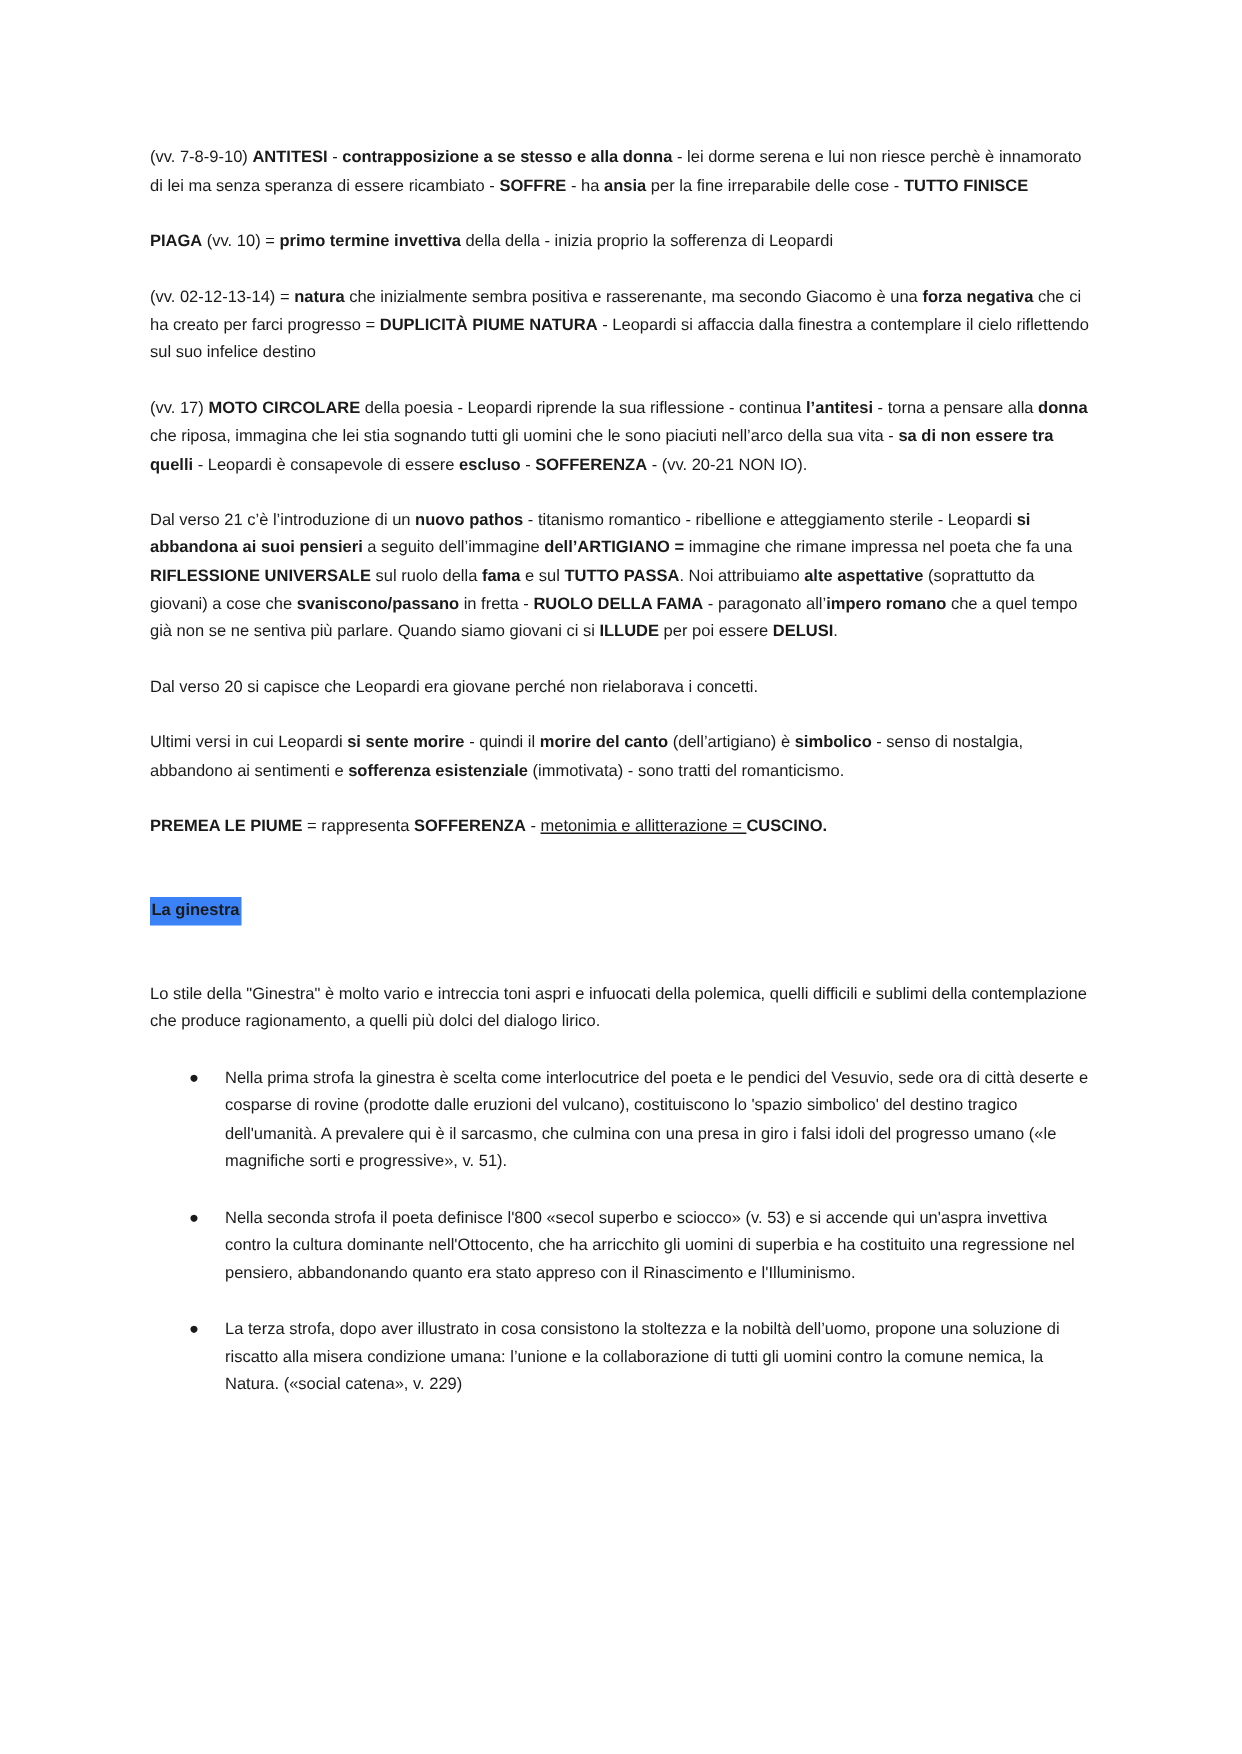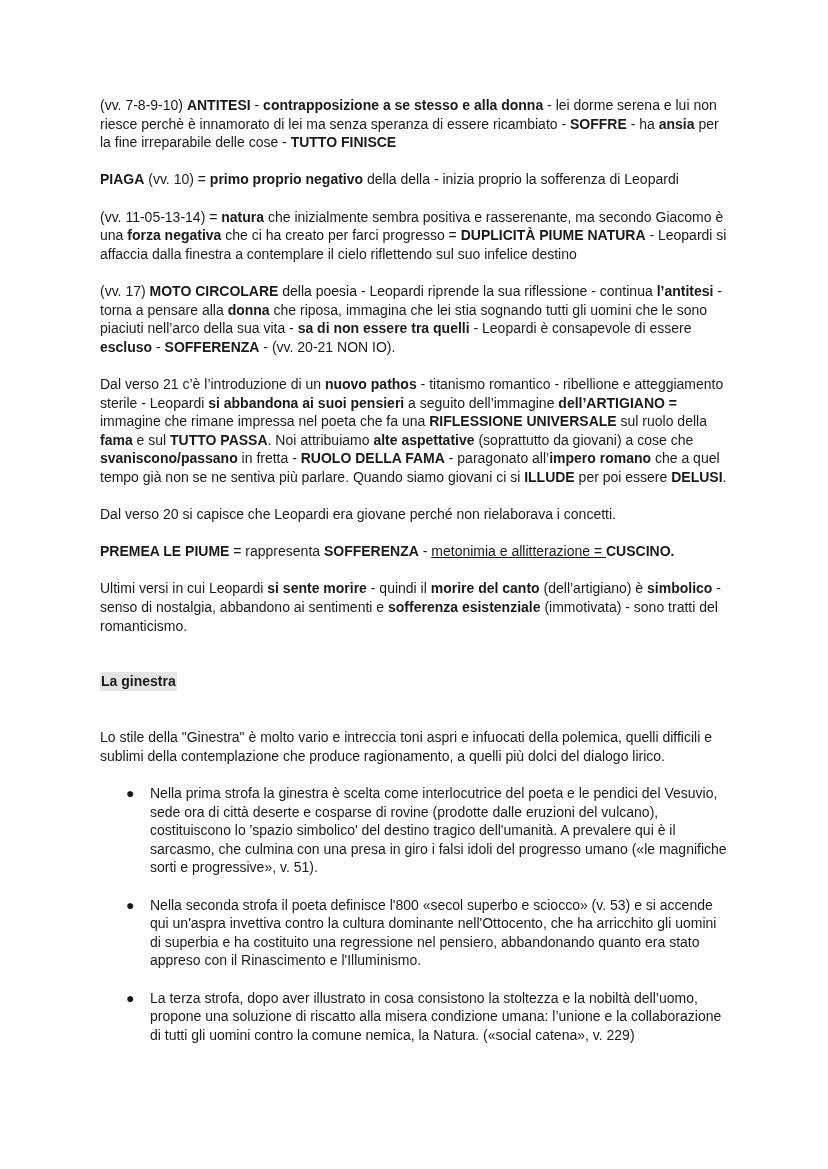--- a/index.html
+++ b/index.html
@@ -1,45 +1,45 @@
 <!DOCTYPE html>
 <html><head>
 <meta charset="utf-8">
 <style>
   html, body { margin: 0; padding: 0; background: #ffffff; }
   body { width: 828px; height: 1169px; overflow: hidden; position: relative;
          font-family: "Liberation Sans", sans-serif; color: #1a1a1a; }
   .page { position: absolute; left: 100px; top: 96px; width: 630px;
-          font-size: 14px; line-height: 18.6px; }
+          font-size: 11px; line-height: 18.6px; }
   p { margin: 0 0 18.6px 0; }
   b { font-weight: bold; }
   u { text-decoration: underline; }
   .heading { display: inline-block; background: #d3e3f2; font-weight: bold; padding: 0 1px; }
   .spacer { height: 18.6px; }
   ul { margin: 0; padding: 0 0 0 50px; list-style: none; }
   li { position: relative; margin: 0 0 18.6px 0; }
   li .bullet { position: absolute; left: -24px; top: 0; }
 </style>
 </head>
 <body>
 
 <div class="page">
   <div id="paras">
       <p><span>(vv. 7-8-9-10) </span><b>ANTITESI</b><span> - </span><b>contrapposizione a se stesso e alla donna</b><span> - lei dorme serena e lui non riesce perchè è innamorato di lei ma senza speranza di essere ricambiato - </span><b>SOFFRE</b><span> - ha </span><b>ansia</b><span> per la fine irreparabile delle cose - </span><b>TUTTO FINISCE</b></p>
-      <p><b>PIAGA</b><span> (vv. 10) = </span><b>primo proprio negativo</b><span> della della - inizia proprio la sofferenza di Leopardi</span></p>
-      <p><span>(vv. 11-05-13-14) = </span><b>natura</b><span> che inizialmente sembra positiva e rasserenante, ma secondo Giacomo è una </span><b>forza negativa</b><span> che ci ha creato per farci progresso = </span><b>DUPLICITÀ PIUME NATURA</b><span> - Leopardi si affaccia dalla finestra a contemplare il cielo riflettendo sul suo infelice destino</span></p>
+      <p><b>PIAGA</b><span> (vv. 10) = </span><b>primo termine invettiva</b><span> della della - inizia proprio la sofferenza di Leopardi</span></p>
+      <p><span>(vv. 02-12-13-14) = </span><b>natura</b><span> che inizialmente sembra positiva e rasserenante, ma secondo Giacomo è una </span><b>forza negativa</b><span> che ci ha creato per farci progresso = </span><b>DUPLICITÀ PIUME NATURA</b><span> - Leopardi si affaccia dalla finestra a contemplare il cielo riflettendo sul suo infelice destino</span></p>
       <p><span>(vv. 17) </span><b>MOTO CIRCOLARE</b><span> della poesia - Leopardi riprende la sua riflessione - continua </span><b>l’antitesi</b><span> - torna a pensare alla </span><b>donna</b><span> che riposa, immagina che lei stia sognando tutti gli uomini che le sono piaciuti nell’arco della sua vita - </span><b>sa di non essere tra quelli</b><span> - Leopardi è consapevole di essere </span><b>escluso</b><span> - </span><b>SOFFERENZA</b><span> - (vv. 20-21 NON IO).</span></p>
       <p><span>Dal verso 21 c’è l’introduzione di un </span><b>nuovo pathos</b><span> - titanismo romantico - ribellione e atteggiamento sterile - Leopardi </span><b>si abbandona ai suoi pensieri</b><span> a seguito dell’immagine </span><b>dell’ARTIGIANO =</b><span> immagine che rimane impressa nel poeta che fa una </span><b>RIFLESSIONE UNIVERSALE</b><span> sul ruolo della </span><b>fama</b><span> e sul </span><b>TUTTO PASSA</b><span>. Noi attribuiamo </span><b>alte aspettative</b><span> (soprattutto da giovani) a cose che </span><b>svaniscono/passano</b><span> in fretta - </span><b>RUOLO DELLA FAMA</b><span> - paragonato all’</span><b>impero romano</b><span> che a quel tempo già non se ne sentiva più parlare. Quando siamo giovani ci si </span><b>ILLUDE</b><span> per poi essere </span><b>DELUSI</b><span>.</span></p>
       <p><span>Dal verso 20 si capisce che Leopardi era giovane perché non rielaborava i concetti.</span></p>
+      <p><span>Ultimi versi in cui Leopardi </span><b>si sente morire</b><span> - quindi il </span><b>morire del canto</b><span> (dell’artigiano) è </span><b>simbolico</b><span> - senso di nostalgia, abbandono ai sentimenti e </span><b>sofferenza esistenziale</b><span> (immotivata) - sono tratti del romanticismo.</span></p>
       <p><b>PREMEA LE PIUME</b><span> = rappresenta </span><b>SOFFERENZA</b><span> - </span><u>metonimia e allitterazione = </u><b>CUSCINO.</b></p>
-      <p><span>Ultimi versi in cui Leopardi </span><b>si sente morire</b><span> - quindi il </span><b>morire del canto</b><span> (dell’artigiano) è </span><b>simbolico</b><span> - senso di nostalgia, abbandono ai sentimenti e </span><b>sofferenza esistenziale</b><span> (immotivata) - sono tratti del romanticismo.</span></p>
     </div>
   <div class="spacer"></div>
   <p>
-    <span class="heading" style="background: #e5e5e5;">La ginestra</span>
+    <span class="heading" style="background: #3b82f6;">La ginestra</span>
   </p>
   <p>
     <br>
     <span>Lo stile della "Ginestra" è molto vario e intreccia toni aspri e infuocati della polemica, quelli difficili e sublimi della contemplazione che produce ragionamento, a quelli più dolci del dialogo lirico.</span>
   </p>
   <ul>
     <li>
       <span class="bullet">●</span>
       <span>Nella prima strofa la ginestra è scelta come interlocutrice del poeta e le pendici del Vesuvio, sede ora di città deserte e cosparse di rovine (prodotte dalle eruzioni del vulcano), costituiscono lo 'spazio simbolico' del destino tragico dell'umanità. A prevalere qui è il sarcasmo, che culmina con una presa in giro i falsi idoli del progresso umano («le magnifiche sorti e progressive», v. 51).</span>
     </li>

